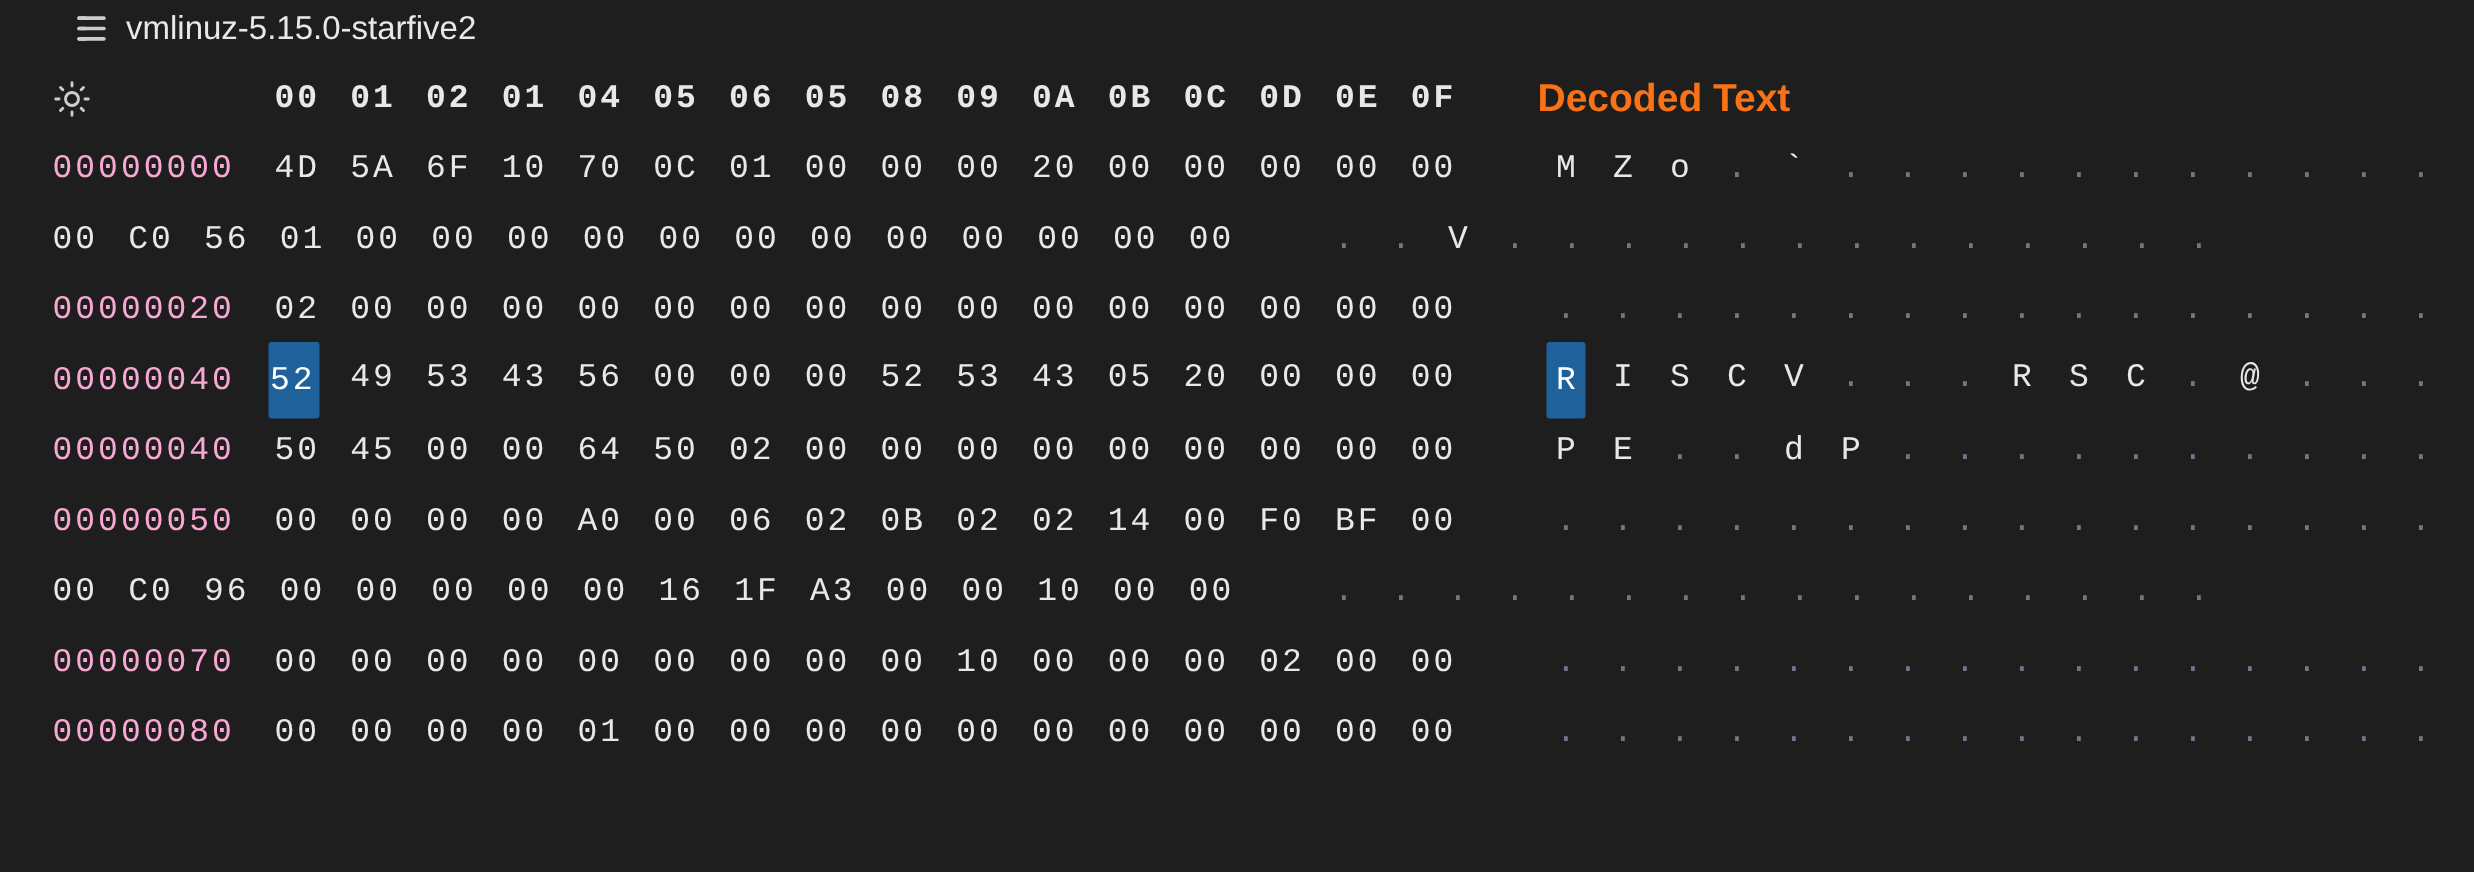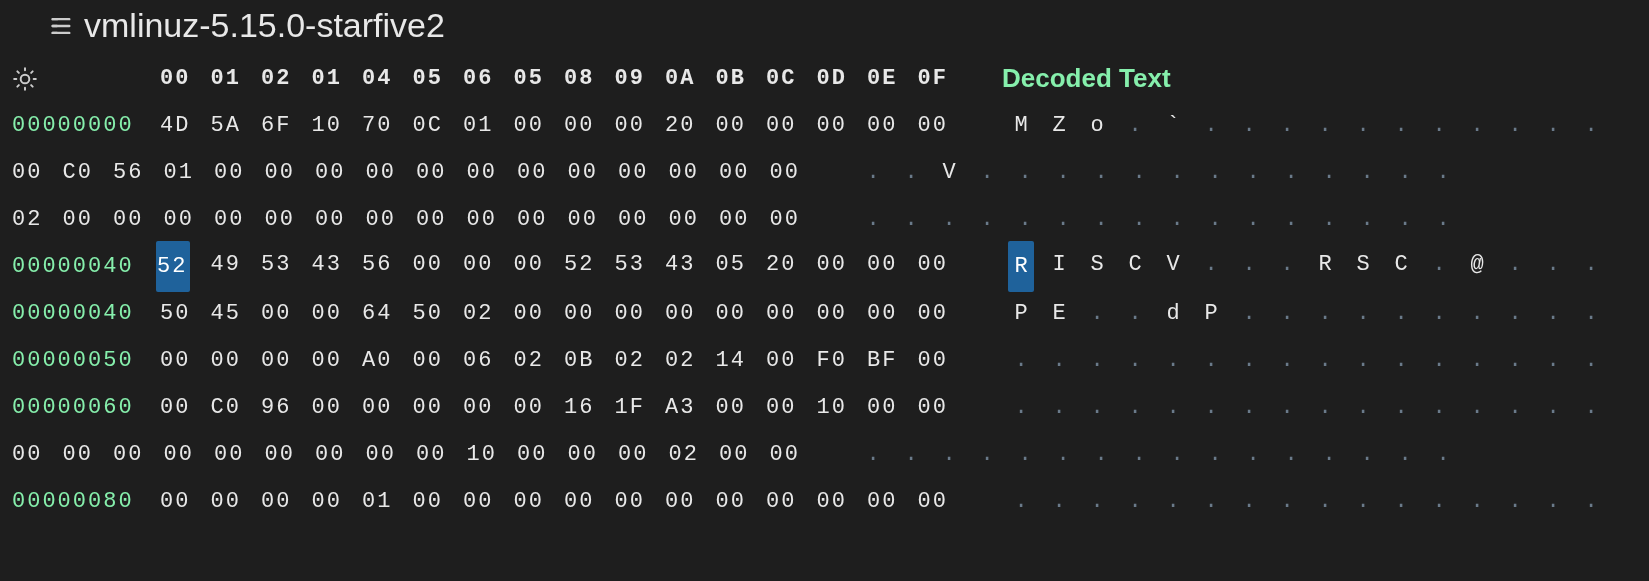--- a/index.html
+++ b/index.html
@@ -19,42 +19,43 @@
     }
     .tab-icon {
       color: #cccccc;
       font-size: 18px;
       display: flex;
       align-items: center;
     }
     .tab-title {
       color: #e8e8e8;
       font-family: -apple-system, 'Segoe UI', sans-serif;
-      font-size: 34px;
+      font-size: 22px;
       font-weight: 400;
     }
     .hex-view {
       padding: 0 12px 10px 12px;
+      margin-left: 23px;
     }
     .hex-row {
       display: flex;
       align-items: center;
       height: 47px;
       line-height: 47px;
     }
     .gear-cell {
       width: 148px;
       display: flex;
       align-items: center;
       color: #cccccc;
       font-size: 24px;
     }
     .offset {
       width: 148px;
-      color: #86efac;
+      color: #f9a8d4;
       letter-spacing: 2px;
     }
     .hex-bytes {
       display: flex;
       gap: 0;
       width: 808px;
     }
     .hex-col-header {
       font-weight: 700;
       color: #e8e8e8;
@@ -66,21 +67,21 @@
       color: #e8e8e8;
       width: 50.5px;
       text-align: left;
       letter-spacing: 2px;
     }
     .decoded-header {
       margin-left: 34px;
       font-family: -apple-system, 'Segoe UI', sans-serif;
       font-weight: 700;
       font-size: 26px;
-      color: #86efac;
+      color: #f97316;
     }
     .decoded {
       margin-left: 34px;
       display: flex;
     }
     .dchar {
       width: 38px;
       text-align: center;
       color: #e8e8e8;
     }
@@ -216,20 +217,21 @@
           <span class="dchar dot">.</span>
           <span class="dchar dot">.</span>
           <span class="dchar dot">.</span>
           <span class="dchar dot">.</span>
           <span class="dchar dot">.</span>
           <span class="dchar dot">.</span>
           <span class="dchar dot">.</span>
         </div>
       </div>
       <div class="hex-row">
+        <div class="offset">00000020</div>
         <div class="hex-bytes">
           <span class="hex-byte">02</span>
           <span class="hex-byte">00</span>
           <span class="hex-byte">00</span>
           <span class="hex-byte">00</span>
           <span class="hex-byte">00</span>
           <span class="hex-byte">00</span>
           <span class="hex-byte">00</span>
           <span class="hex-byte">00</span>
           <span class="hex-byte">00</span>
@@ -371,21 +373,20 @@
           <span class="dchar dot">.</span>
           <span class="dchar dot">.</span>
           <span class="dchar dot">.</span>
           <span class="dchar dot">.</span>
           <span class="dchar dot">.</span>
           <span class="dchar dot">.</span>
           <span class="dchar dot">.</span>
         </div>
       </div>
       <div class="hex-row">
-        <div class="offset">00000060</div>
         <div class="hex-bytes">
           <span class="hex-byte">00</span>
           <span class="hex-byte">C0</span>
           <span class="hex-byte">96</span>
           <span class="hex-byte">00</span>
           <span class="hex-byte">00</span>
           <span class="hex-byte">00</span>
           <span class="hex-byte">00</span>
           <span class="hex-byte">00</span>
           <span class="hex-byte">16</span>
@@ -410,20 +411,21 @@
           <span class="dchar dot">.</span>
           <span class="dchar dot">.</span>
           <span class="dchar dot">.</span>
           <span class="dchar dot">.</span>
           <span class="dchar dot">.</span>
           <span class="dchar dot">.</span>
           <span class="dchar dot">.</span>
         </div>
       </div>
       <div class="hex-row">
+        <div class="offset">00000070</div>
         <div class="hex-bytes">
           <span class="hex-byte">00</span>
           <span class="hex-byte">00</span>
           <span class="hex-byte">00</span>
           <span class="hex-byte">00</span>
           <span class="hex-byte">00</span>
           <span class="hex-byte">00</span>
           <span class="hex-byte">00</span>
           <span class="hex-byte">00</span>
           <span class="hex-byte">00</span>

